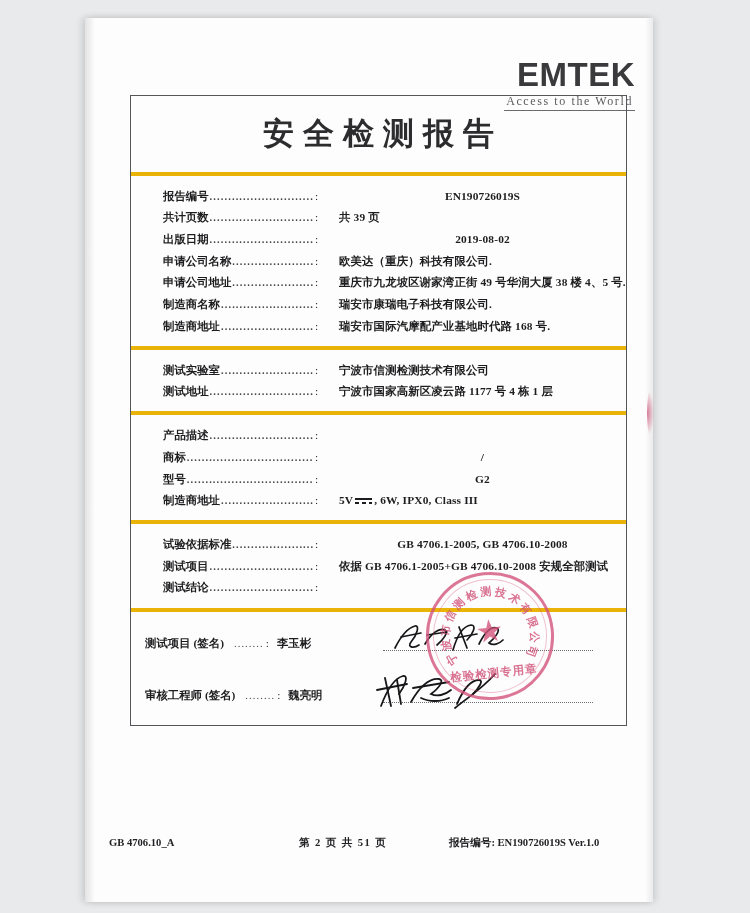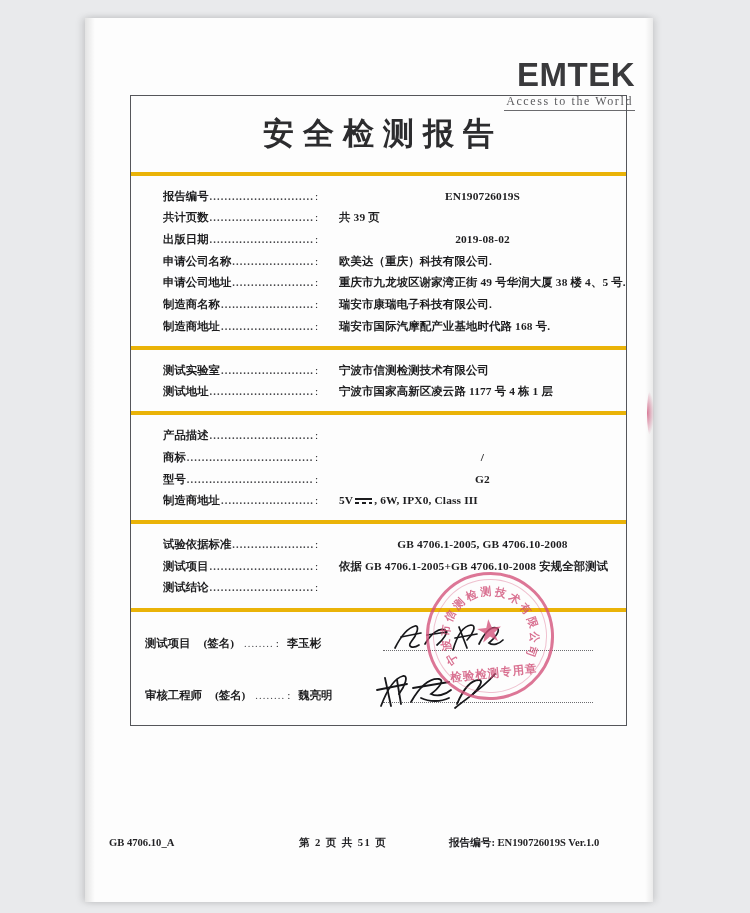--- a/index.html
+++ b/index.html
@@ -183,21 +183,21 @@
     font-size: 11.4px;
     color: #1d1d1f;
     padding-left: 14px;
     position: absolute;
     width: 100%;
     box-sizing: border-box;
   }
   #sig-row-1 { top: 24px; }
   #sig-row-2 { top: 76px; }
   .sig-label { font-weight: 600; white-space: nowrap; }
-  .sig-paren { font-weight: 600; margin-left: 13px; }
+  .sig-paren { font-weight: 600; margin-left: 3px; }
   .sig-dots { letter-spacing: 1.1px; font-size: 10.5px; color: #434346; margin: 0 2px 0 10px; }
   .sig-colon { margin-right: 8px; }
   .sig-name { font-weight: 600; }
   .sig-line {
     position: absolute;
     left: 252px;
     width: 210px;
     border-bottom: 1px dotted #6d6d70;
   }
   #sig-line-1 { top: 38px; }

